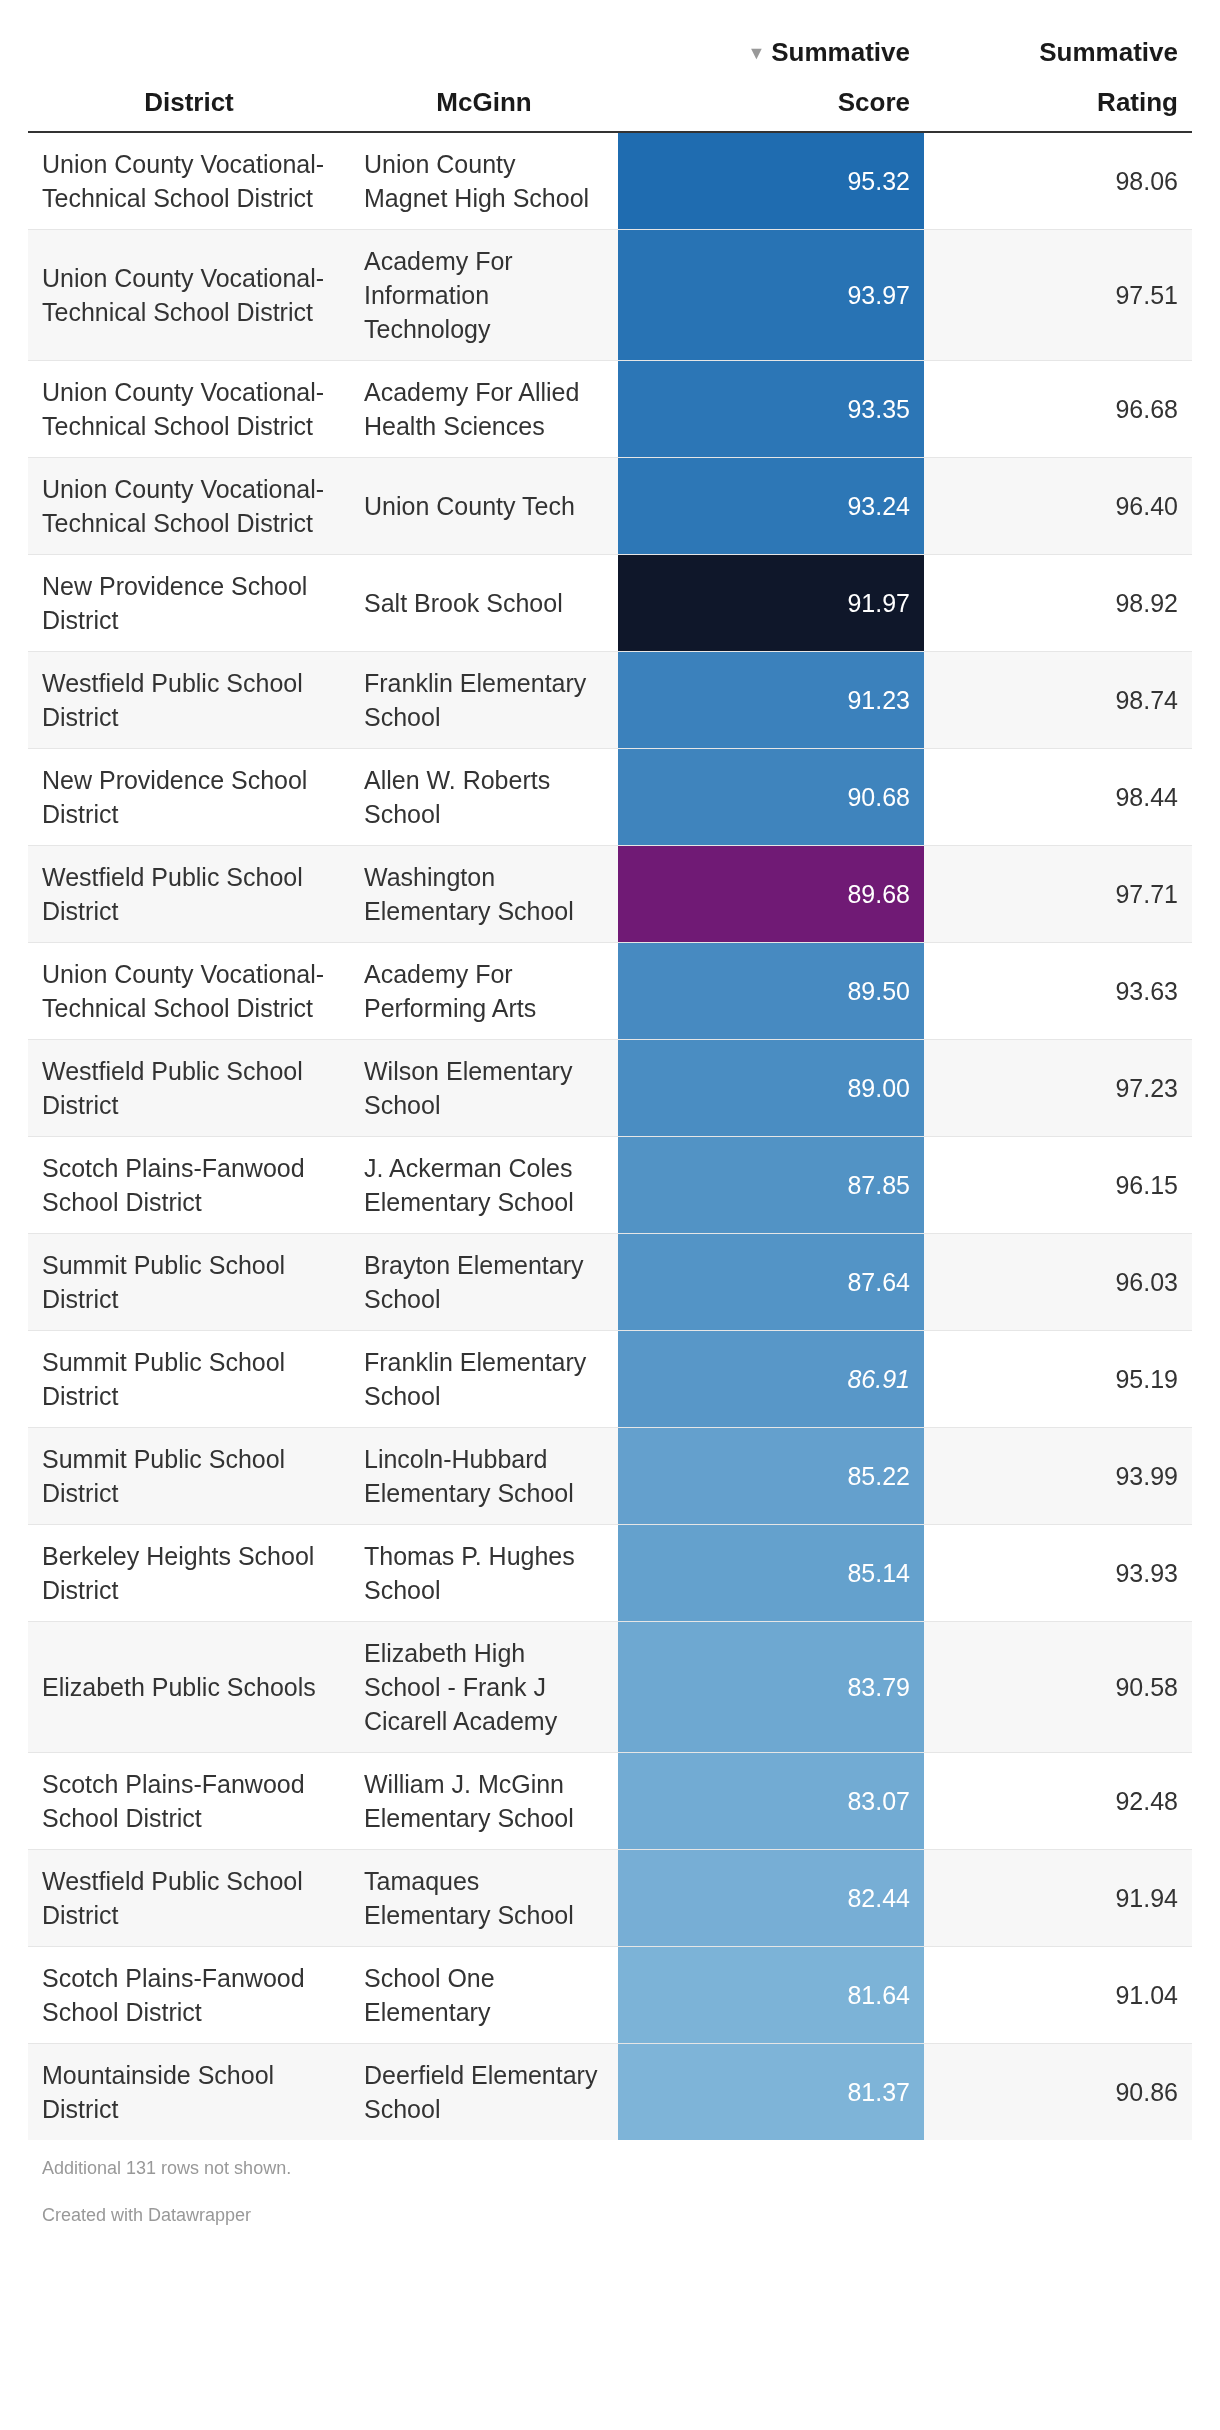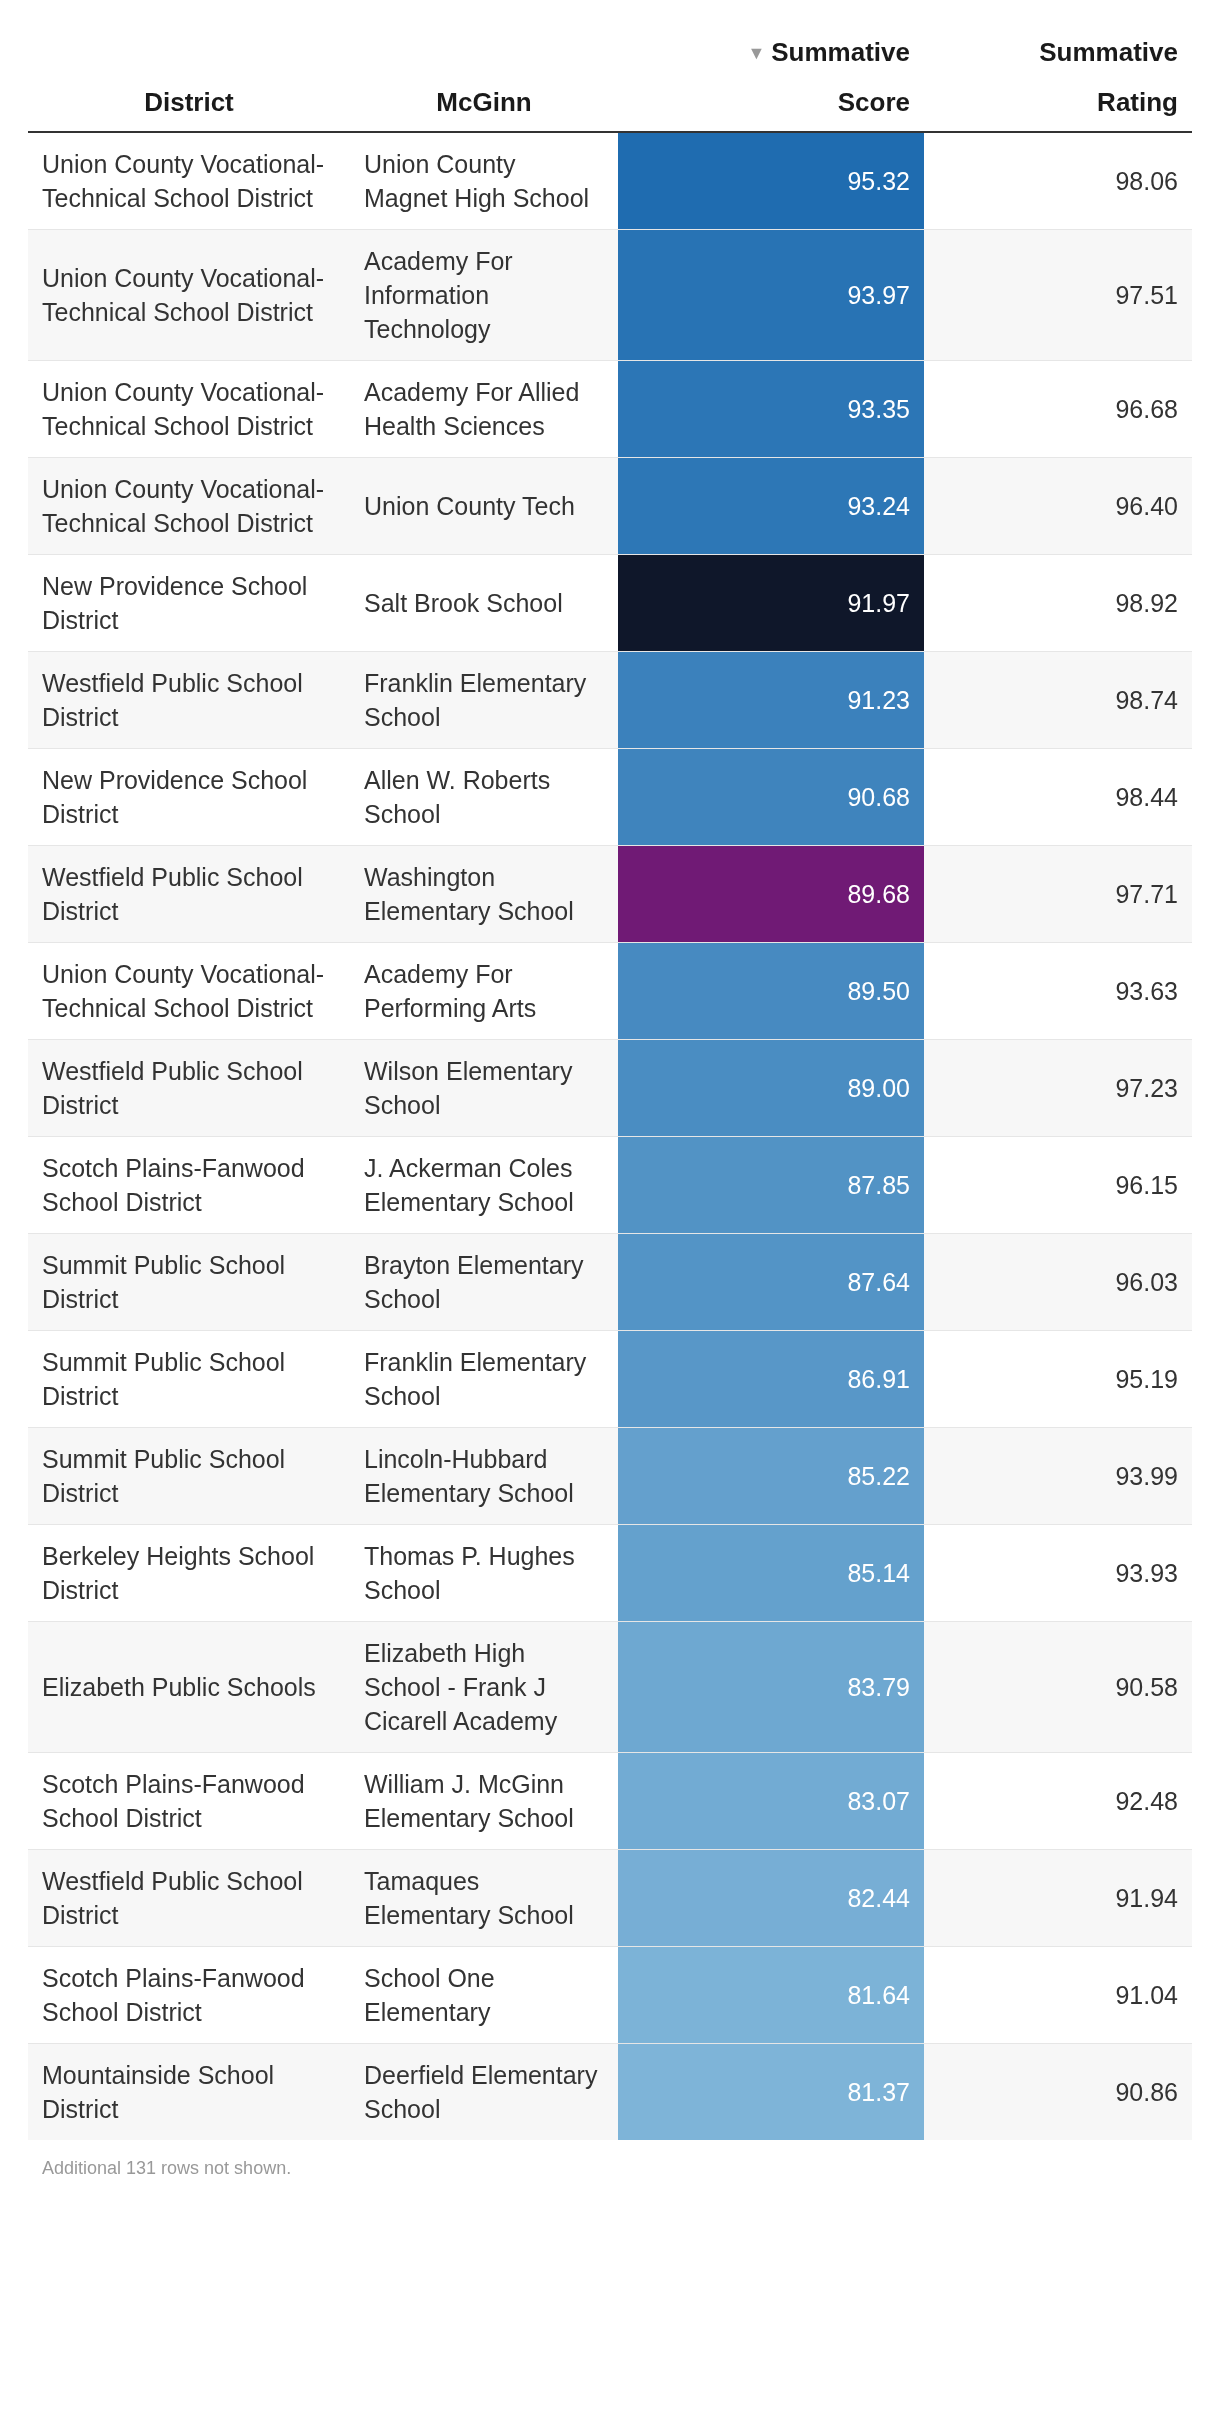--- a/index.html
+++ b/index.html
@@ -186,21 +186,21 @@
         </tr>
         <tr class="even">
           <td class="district">Summit Public School District</td>
           <td class="school">Brayton Elementary School</td>
           <td class="score" style="background: rgb(83, 148, 198);">87.64</td>
           <td class="rating">96.03</td>
         </tr>
         <tr class="odd">
           <td class="district">Summit Public School District</td>
           <td class="school">Franklin Elementary School</td>
-          <td class="score" style="background: rgb(88, 151, 200);">86.91</td>
+          <td class="score" style="background: rgb(88, 151, 200); font-style: italic;">86.91</td>
           <td class="rating">95.19</td>
         </tr>
         <tr class="even">
           <td class="district">Summit Public School District</td>
           <td class="school">Lincoln-Hubbard Elementary School</td>
           <td class="score" style="background: rgb(100, 160, 205);">85.22</td>
           <td class="rating">93.99</td>
         </tr>
         <tr class="odd">
           <td class="district">Berkeley Heights School District</td>
@@ -235,13 +235,14 @@
         <tr class="even">
           <td class="district">Mountainside School District</td>
           <td class="school">Deerfield Elementary School</td>
           <td class="score" style="background: rgb(126, 180, 216);">81.37</td>
           <td class="rating">90.86</td>
         </tr>
       </tbody>
   </table>
 
   <div class="footnote">Additional 131 rows not shown.</div>
+  <div class="credit">Created with Datawrapper</div>
 </div>
 
 </body></html>

